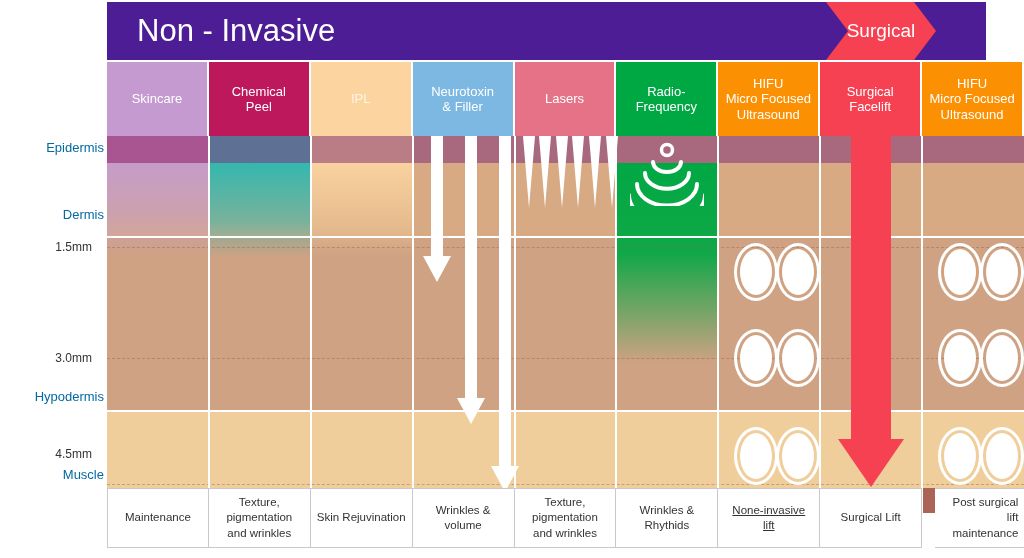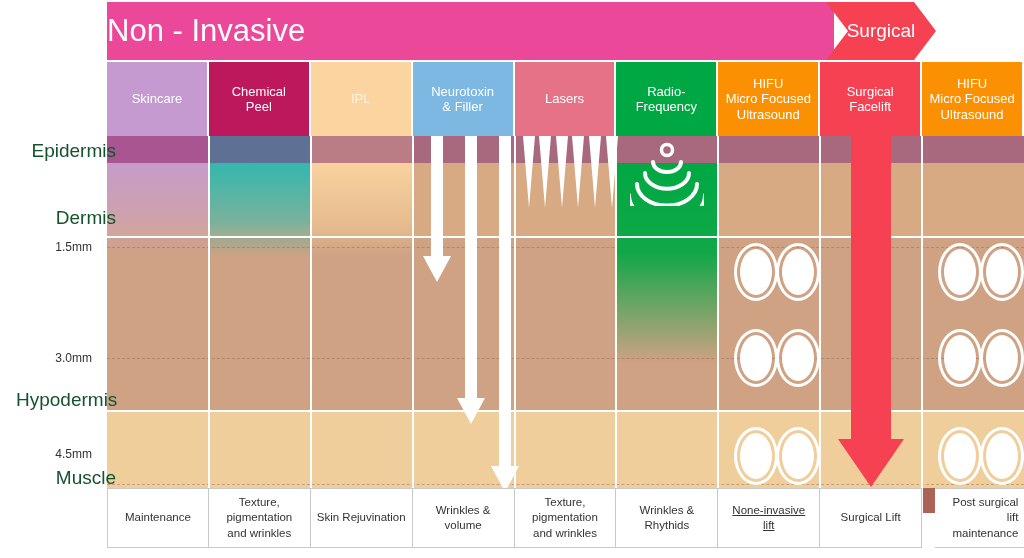--- a/index.html
+++ b/index.html
@@ -8,23 +8,23 @@
     background:#ffffff;
     font-family:"Liberation Sans", sans-serif;
     overflow:hidden;
     position:relative;
   }
   #stage{position:absolute;left:0;top:0;width:1024px;height:558px;}
   .layer-name{
     position:absolute;
     text-align:right;
     width:100px;
-    left:16px;
-    color:#14532d;
-    font-size:19px;
+    left:4px;
+    color:#0369a1;
+    font-size:13px;
     line-height:1;
     white-space:nowrap;
   }
   .depth-tick{
     position:absolute;
     text-align:right;
     width:92px;
     left:0;
     color:#333333;
     font-size:12px;
@@ -37,23 +37,24 @@
     position:absolute;
     height:58px;
     top:2px;
     display:flex;
     align-items:center;
     color:#ffffff;
     font-size:31px;
     font-weight:300;
   }
   .banner-noninv{
-    background:#ec4899;
+    background:#4c1d95;
     left:107px;
-    width:727px;
+    width:879px;
+    padding-left:30px;
     box-sizing:border-box;
   }
   .banner-surgical{
     background:#f54152;
     left:826px;
     width:110px;
     font-size:19px;
     justify-content:center;
     clip-path:polygon(0 0, calc(100% - 22px) 0, 100% 50%, calc(100% - 22px) 100%, 0 100%, 22px 50%);
   }

